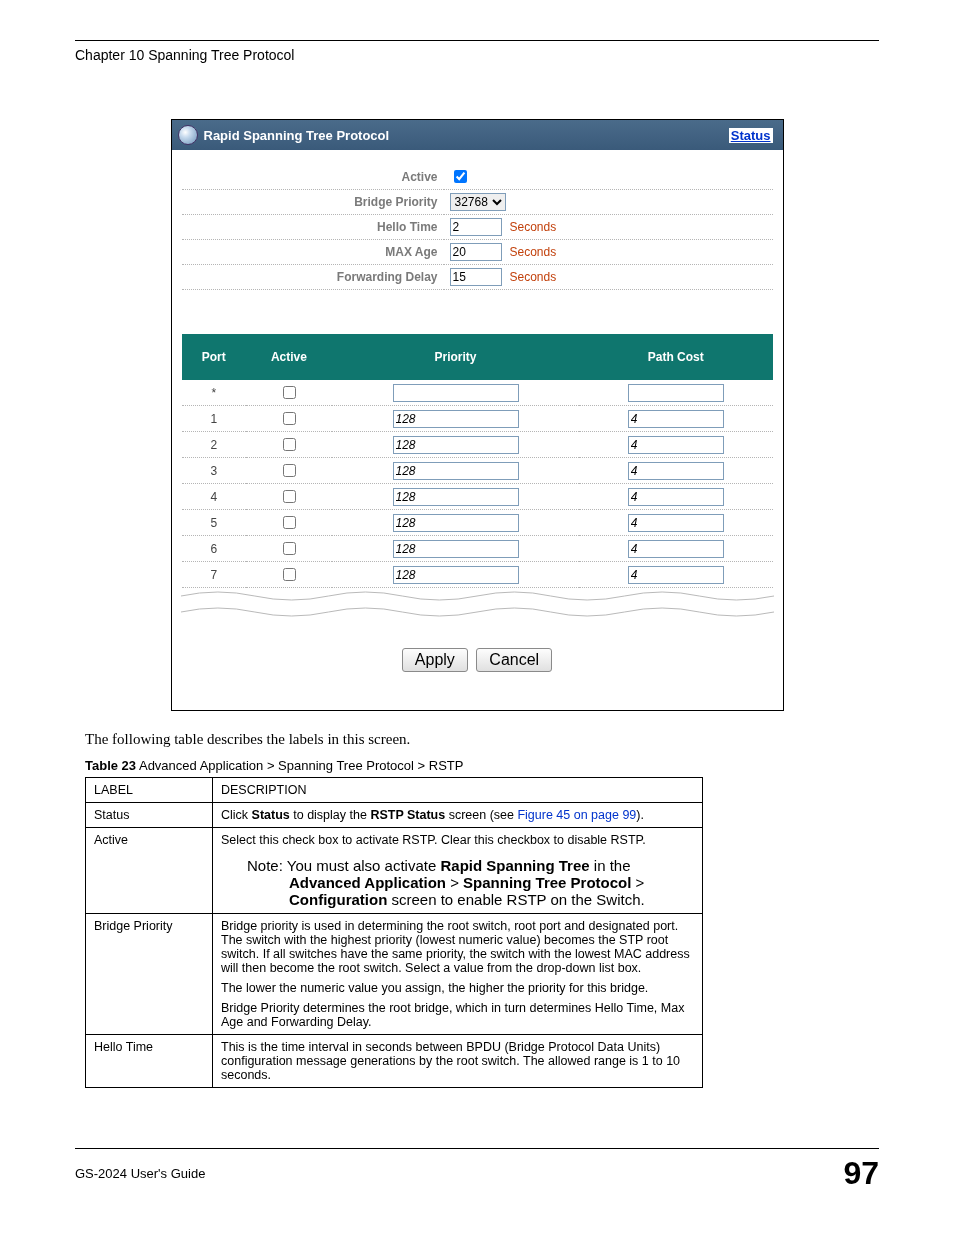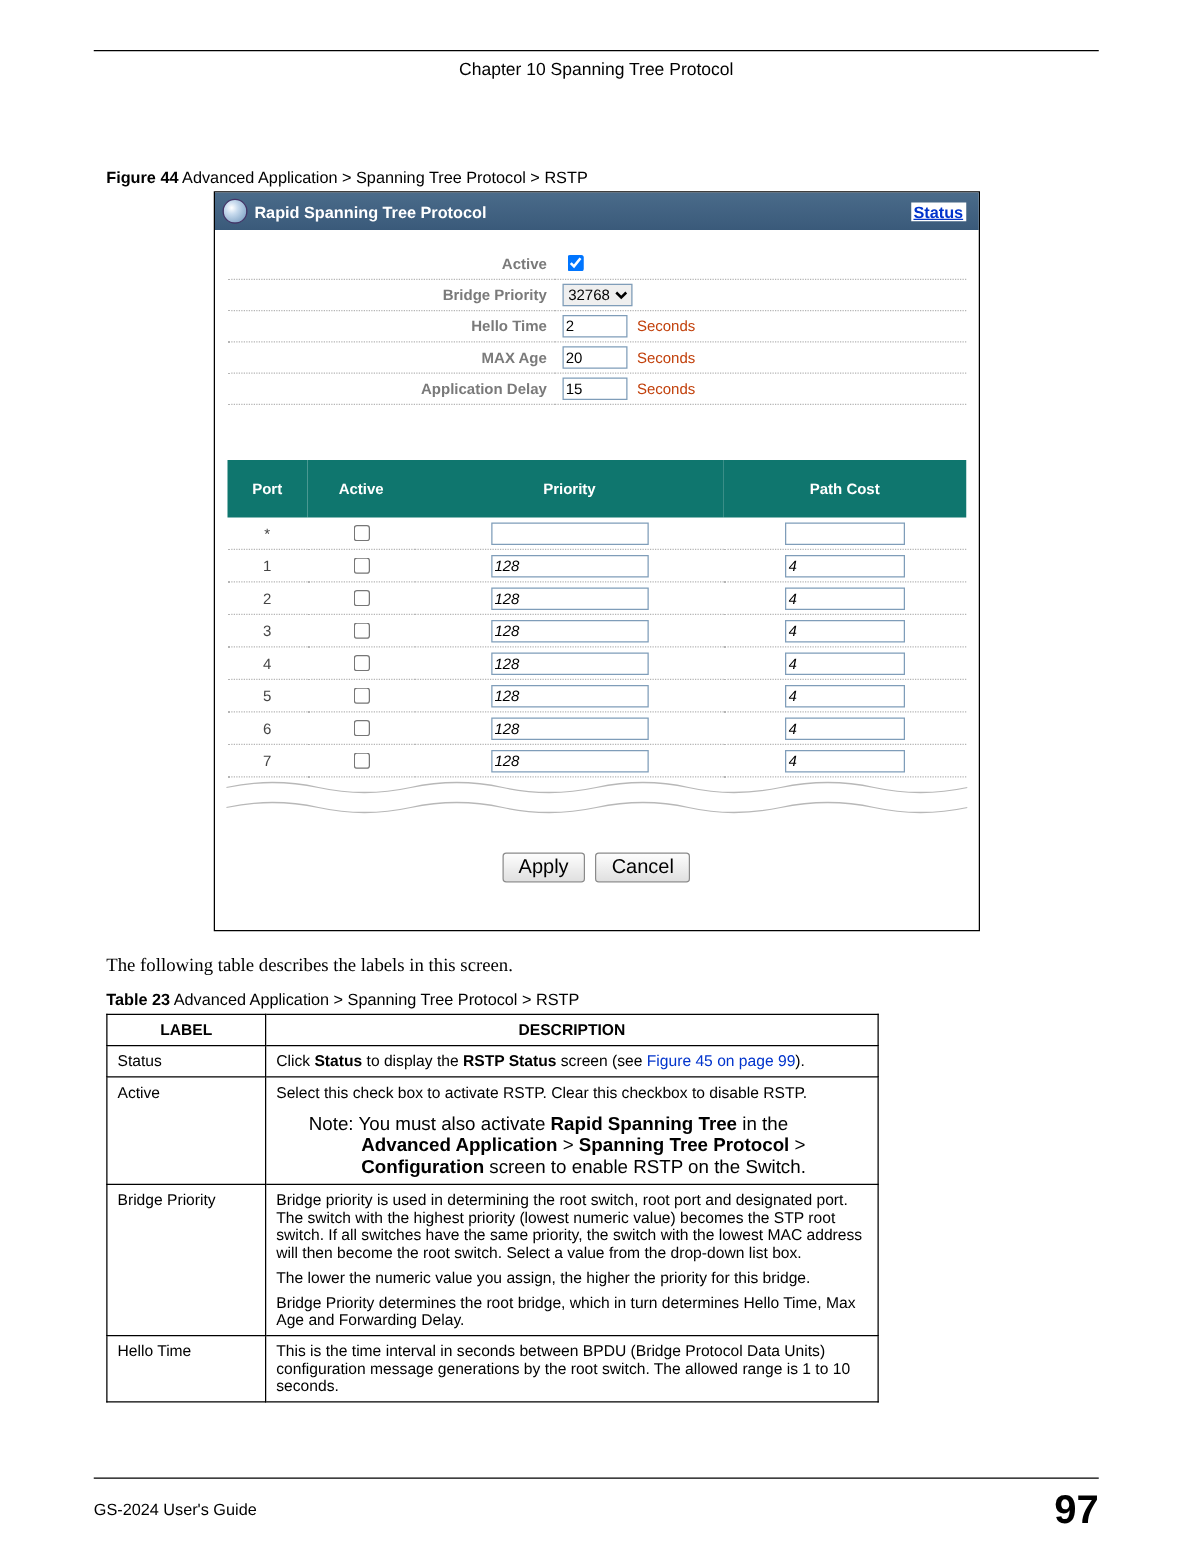--- a/index.html
+++ b/index.html
@@ -10,23 +10,23 @@
   }
   .page {
     padding: 40px 75px 30px 75px;
     position: relative;
   }
   .top-rule {
     border-top: 1px solid #000;
     margin-bottom: 6px;
   }
   .chapter-line {
-    text-align: center;
+    text-align: left;
     font-size: 14px;
-    margin-bottom: 71px;
+    margin-bottom: 56px;
   }
   .fig-caption, .tbl-caption {
     font-size: 13px;
     margin-bottom: 4px;
     padding-left: 10px;
   }
   .fig-caption b, .tbl-caption b { font-weight: bold; }
   .screenshot {
     width: 611px;
     margin: 0 auto 20px auto;
@@ -138,21 +138,21 @@
     margin-left: 10px;
     margin-bottom: 60px;
   }
   .desc-table th, .desc-table td {
     border: 1px solid #000;
     font-size: 12.5px;
     padding: 5px 8px;
     vertical-align: top;
     text-align: left;
   }
-  .desc-table th { font-weight: bold; background:#fff;text-align:center;}
+  .desc-table th { font-weight: normal; background:#fff;}
   .desc-table .note {
     font-size: 15px;
     margin-top: 10px;
     padding-left: 26px;
     text-indent: -42px;
     margin-left: 42px;
   }
   .link { color: #0033cc; }
   .footer {
     border-top: 1px solid #000;
@@ -164,23 +164,20 @@
   .footer-left { font-size: 13px; }
   .footer-right { font-size: 32px; font-weight: bold; }
 </style>
 </head>
 <body>
 
 <div class="page">
   <div class="top-rule"></div>
   <div class="chapter-line">Chapter 10 Spanning Tree Protocol</div>
 
-  <div class="fig-caption">
-    <b>Figure 44</b><span>   Advanced Application &gt; Spanning Tree Protocol &gt; RSTP</span>
-  </div>
 
   <div class="screenshot">
     <div class="ss-header">
       <div class="ss-header-left">
         <span class="bullet"></span>
         <span>Rapid Spanning Tree Protocol</span>
       </div>
       <a href="#">Status</a>
     </div>
     <div class="ss-body">
@@ -196,21 +193,21 @@
         </tr>
         <tr>
           <td class="lbl">Hello Time</td>
           <td><input type="text" value="2" style=""><span class="unit">Seconds</span></td>
         </tr>
         <tr>
           <td class="lbl">MAX Age</td>
           <td><input type="text" value="20" style=""><span class="unit">Seconds</span></td>
         </tr>
         <tr>
-          <td class="lbl">Application Delay</td>
+          <td class="lbl">Forwarding Delay</td>
           <td><input type="text" value="15" style=""><span class="unit">Seconds</span></td>
         </tr>
       </tbody>
         </table>
 
       <div class="spacer"></div>
 
       <table class="port-table">
         <thead>
           <tr>

